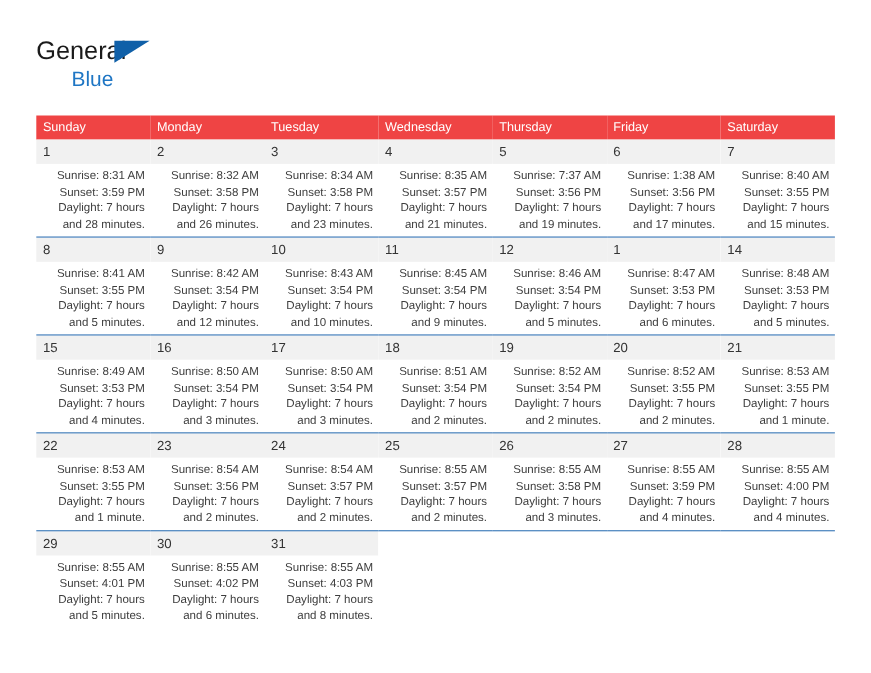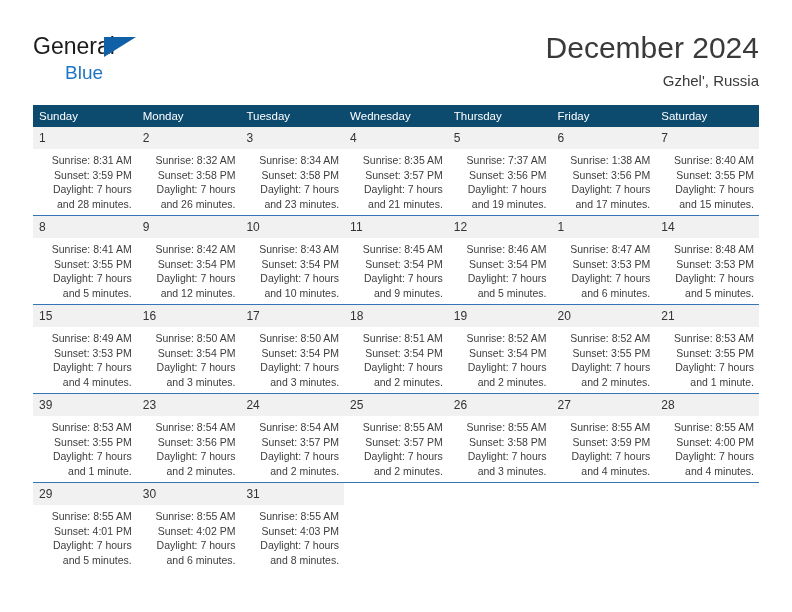--- a/index.html
+++ b/index.html
@@ -89,21 +89,21 @@
     left: 33px;
     top: 105px;
     width: 726px;
   }
   table.cal {
     width: 726px;
     border-collapse: collapse;
     table-layout: fixed;
   }
   table.cal th {
-    background: #0c4a6e;
+    background: #ef4444;
     color: #ffffff;
     font-size: 11.5px;
     font-weight: normal;
     text-align: left;
     padding: 5px 0 5px 6px;
     height: 11px;
     border: none;
   }
   td.daycell {
     vertical-align: top;
@@ -147,24 +147,20 @@
 <div class="page">
 
   <div class="header">
 
     <div class="brand">
       <span class="brand-top">General</span>
       <span class="brand-flag"></span>
       <span class="brand-bottom">Blue</span>
     </div>
 
-    <div class="title-block">
-      <h1 class="month-title">December 2024</h1>
-      <div class="location">Gzhel', Russia</div>
-    </div>
 
   </div>
 
   <div class="calendar">
     <table class="cal">
       <thead>
         <tr>
           <th>Sunday</th>
           <th>Monday</th>
           <th>Tuesday</th>
@@ -365,21 +361,21 @@
               <div class="details">
                 <div>Sunrise: 8:53 AM</div>
                 <div>Sunset: 3:55 PM</div>
                 <div>Daylight: 7 hours</div>
                 <div>and 1 minute.</div>
               </div>
             </td>
           </tr>
           <tr class="weekrow">
             <td class="daycell">
-              <div class="daynum">39</div>
+              <div class="daynum">22</div>
               <div class="details">
                 <div>Sunrise: 8:53 AM</div>
                 <div>Sunset: 3:55 PM</div>
                 <div>Daylight: 7 hours</div>
                 <div>and 1 minute.</div>
               </div>
             </td>
             <td class="daycell">
               <div class="daynum">23</div>
               <div class="details">

